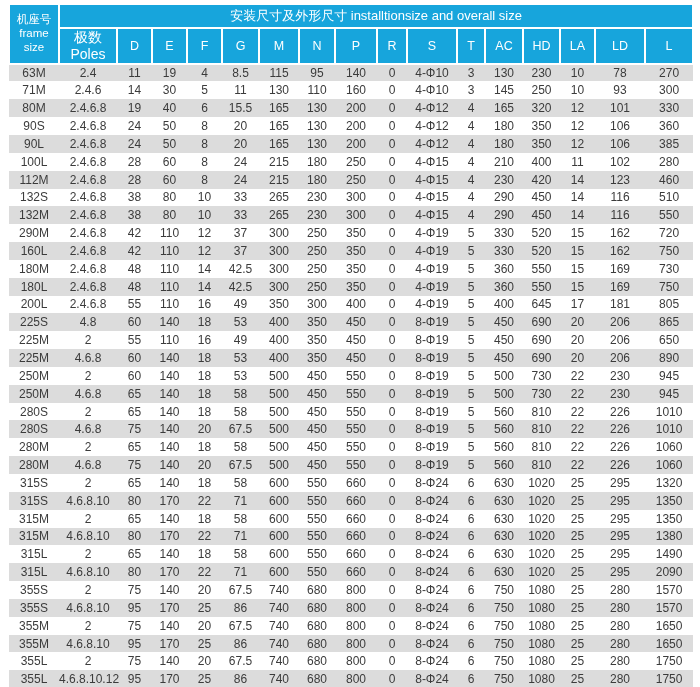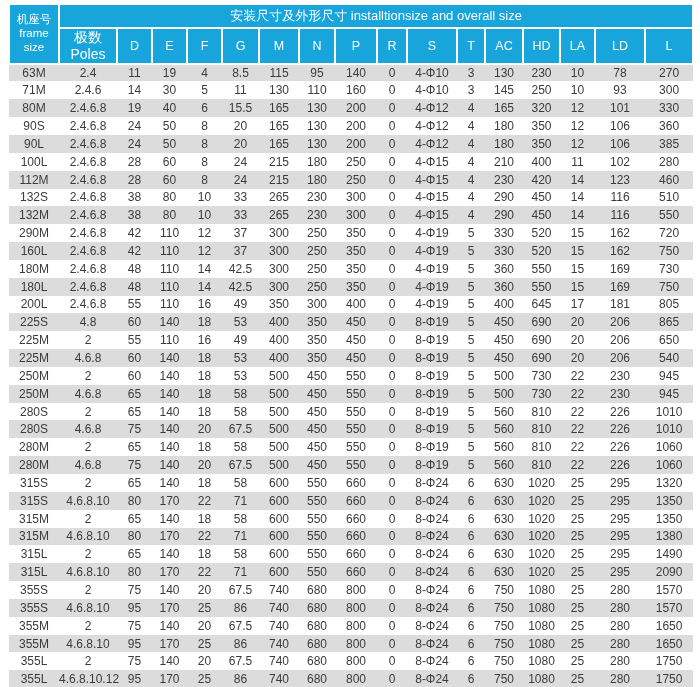--- a/index.html
+++ b/index.html
@@ -428,21 +428,21 @@
           <td>400</td>
           <td>350</td>
           <td>450</td>
           <td>0</td>
           <td>8-Φ19</td>
           <td>5</td>
           <td>450</td>
           <td>690</td>
           <td>20</td>
           <td>206</td>
-          <td>540</td>
+          <td>890</td>
         </tr>
         <tr>
           <td>250M</td>
           <td>2</td>
           <td>60</td>
           <td>140</td>
           <td>18</td>
           <td>53</td>
           <td>500</td>
           <td>450</td>

